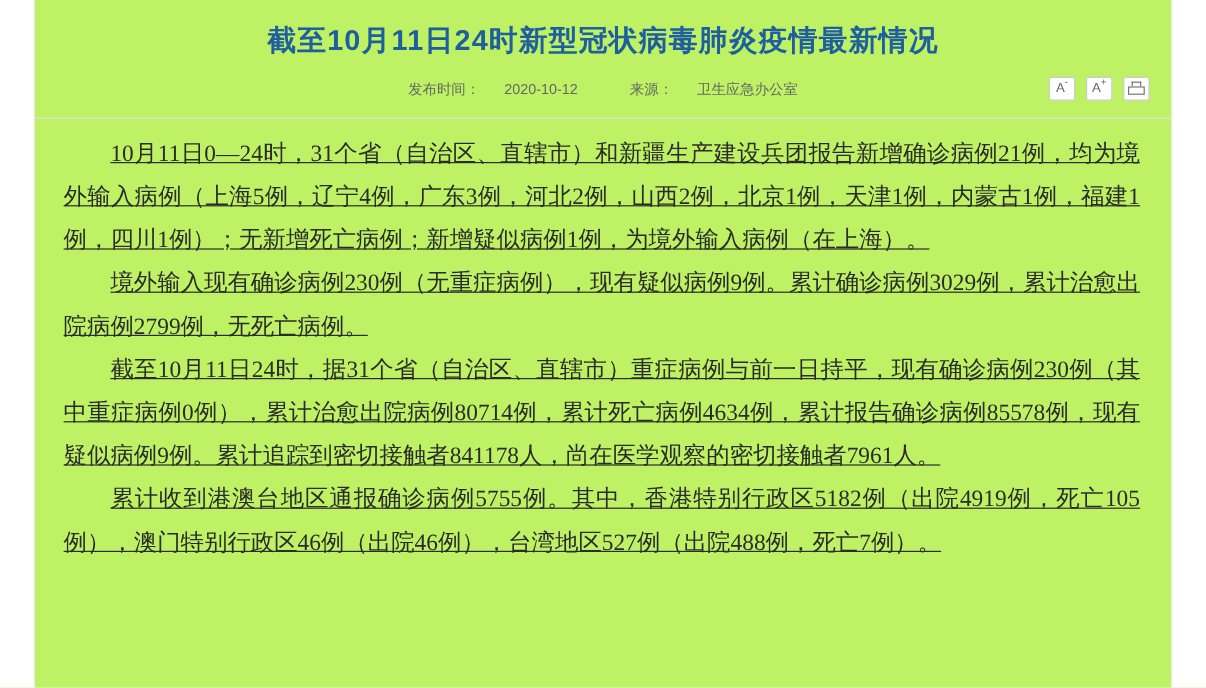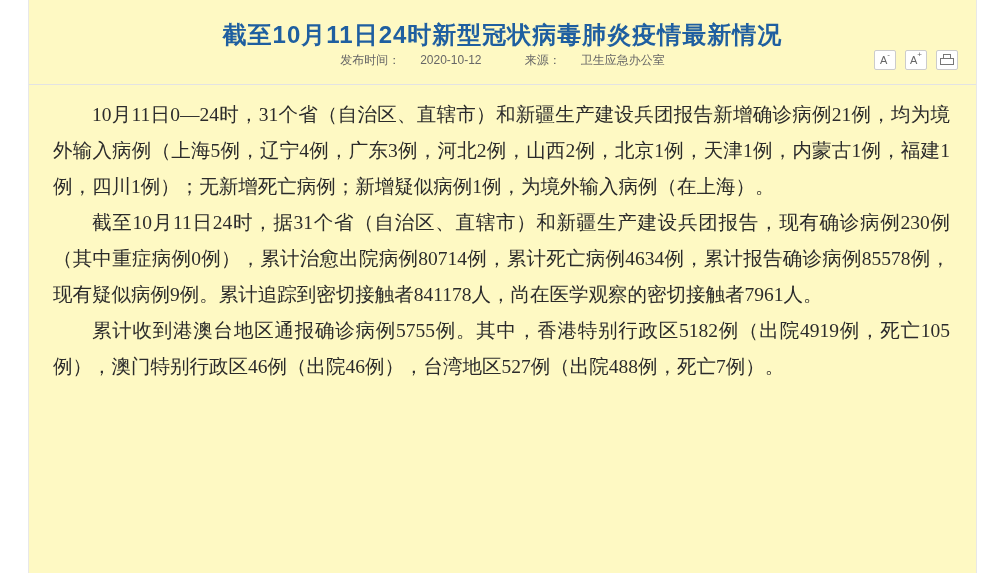--- a/index.html
+++ b/index.html
@@ -11,21 +11,21 @@
     width: 1005px;
     height: 573px;
     font-family: "Liberation Serif", "DejaVu Serif", serif;
     color: #333333;
     overflow: hidden;
   }
   .page {
     position: relative;
     width: 1005px;
     height: 573px;
-    background: #fef9c3;
+    background: #bef264;
     box-sizing: border-box;
   }
   .left-rail {
     position: absolute;
     left: 0;
     top: 0;
     width: 28px;
     height: 573px;
     border-right: 1px solid #e8e8e8;
     background: #ffffff;
@@ -50,20 +50,21 @@
     text-align: center;
     font-family: "Liberation Sans", "DejaVu Sans", sans-serif;
     font-size: 24px;
     font-weight: bold;
     color: #1f5fa0;
     letter-spacing: 1px;
     padding-top: 18px;
     line-height: 34px;
   }
   .meta-row {
+    margin-top: 14px;
     position: relative;
     height: 26px;
   }
   .meta-center {
     text-align: center;
     font-family: "Liberation Sans", "DejaVu Sans", sans-serif;
     font-size: 12px;
     color: #666666;
   }
   .meta-center span {
@@ -138,20 +139,21 @@
     padding: 12px 26px 0 24px;
     font-size: 19.5px;
     line-height: 36px;
     color: #2b2b2b;
     text-align: justify;
     font-family: "Liberation Serif", "DejaVu Serif", serif;
   }
   .body-text p {
     margin: 0;
     text-indent: 2em;
+    text-decoration: underline;
   }
 </style>
 </head>
 <body>
 
 <div class="page">
 
   <div class="left-rail"></div>
   <div class="right-rail"></div>
 
@@ -174,18 +176,19 @@
             <sup>+</sup>
           </div>
         <div class="printer"></div>
       </div>
     </div>
 
     <div class="divider"></div>
 
     <div class="body-text">
       <p>10月11日0—24时，31个省（自治区、直辖市）和新疆生产建设兵团报告新增确诊病例21例，均为境外输入病例（上海5例，辽宁4例，广东3例，河北2例，山西2例，北京1例，天津1例，内蒙古1例，福建1例，四川1例）；无新增死亡病例；新增疑似病例1例，为境外输入病例（在上海）。</p>
-      <p>截至10月11日24时，据31个省（自治区、直辖市）和新疆生产建设兵团报告，现有确诊病例230例（其中重症病例0例），累计治愈出院病例80714例，累计死亡病例4634例，累计报告确诊病例85578例，现有疑似病例9例。累计追踪到密切接触者841178人，尚在医学观察的密切接触者7961人。</p>
+      <p>境外输入现有确诊病例230例（无重症病例），现有疑似病例9例。累计确诊病例3029例，累计治愈出院病例2799例，无死亡病例。</p>
+      <p>截至10月11日24时，据31个省（自治区、直辖市）重症病例与前一日持平，现有确诊病例230例（其中重症病例0例），累计治愈出院病例80714例，累计死亡病例4634例，累计报告确诊病例85578例，现有疑似病例9例。累计追踪到密切接触者841178人，尚在医学观察的密切接触者7961人。</p>
       <p>累计收到港澳台地区通报确诊病例5755例。其中，香港特别行政区5182例（出院4919例，死亡105例），澳门特别行政区46例（出院46例），台湾地区527例（出院488例，死亡7例）。</p>
     </div>
 
   </div>
 </div>
 
 </body></html>

